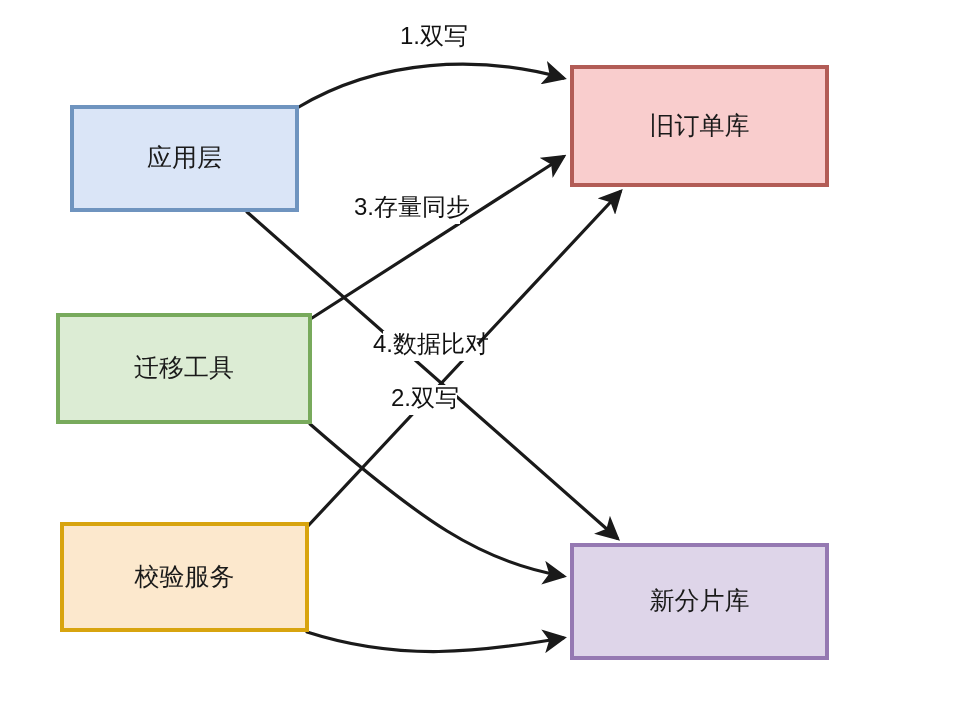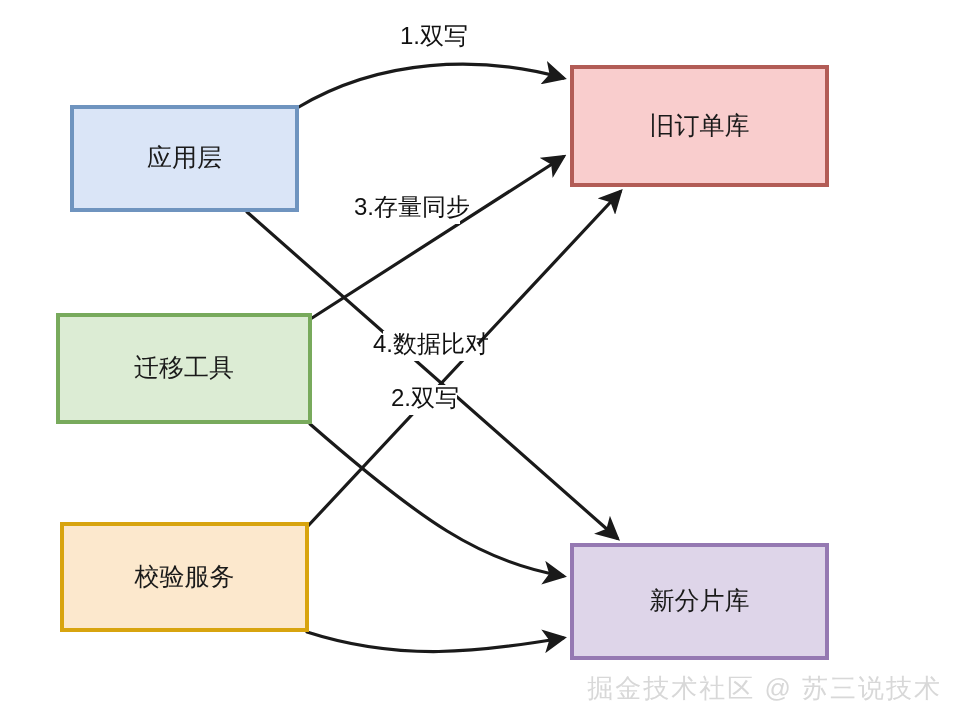--- a/index.html
+++ b/index.html
@@ -102,15 +102,14 @@
         <text class="edge-label" x="434" y="38">1.双写</text>
         <rect x="364" y="194" width="96" height="30" fill="#ffffff"></rect>
         <text class="edge-label" x="412" y="209">3.存量同步</text>
         <rect x="383" y="331" width="96" height="30" fill="#ffffff"></rect>
         <text class="edge-label" x="431" y="346">4.数据比对</text>
         <rect x="393" y="385" width="64" height="30" fill="#ffffff"></rect>
         <text class="edge-label" x="425" y="400">2.双写</text>
       </g>
   </svg>
 
-  <div class="watermark-text">掘金技术社区 @ 苏三说技术</div>
 
 </div>
 
 </body></html>

